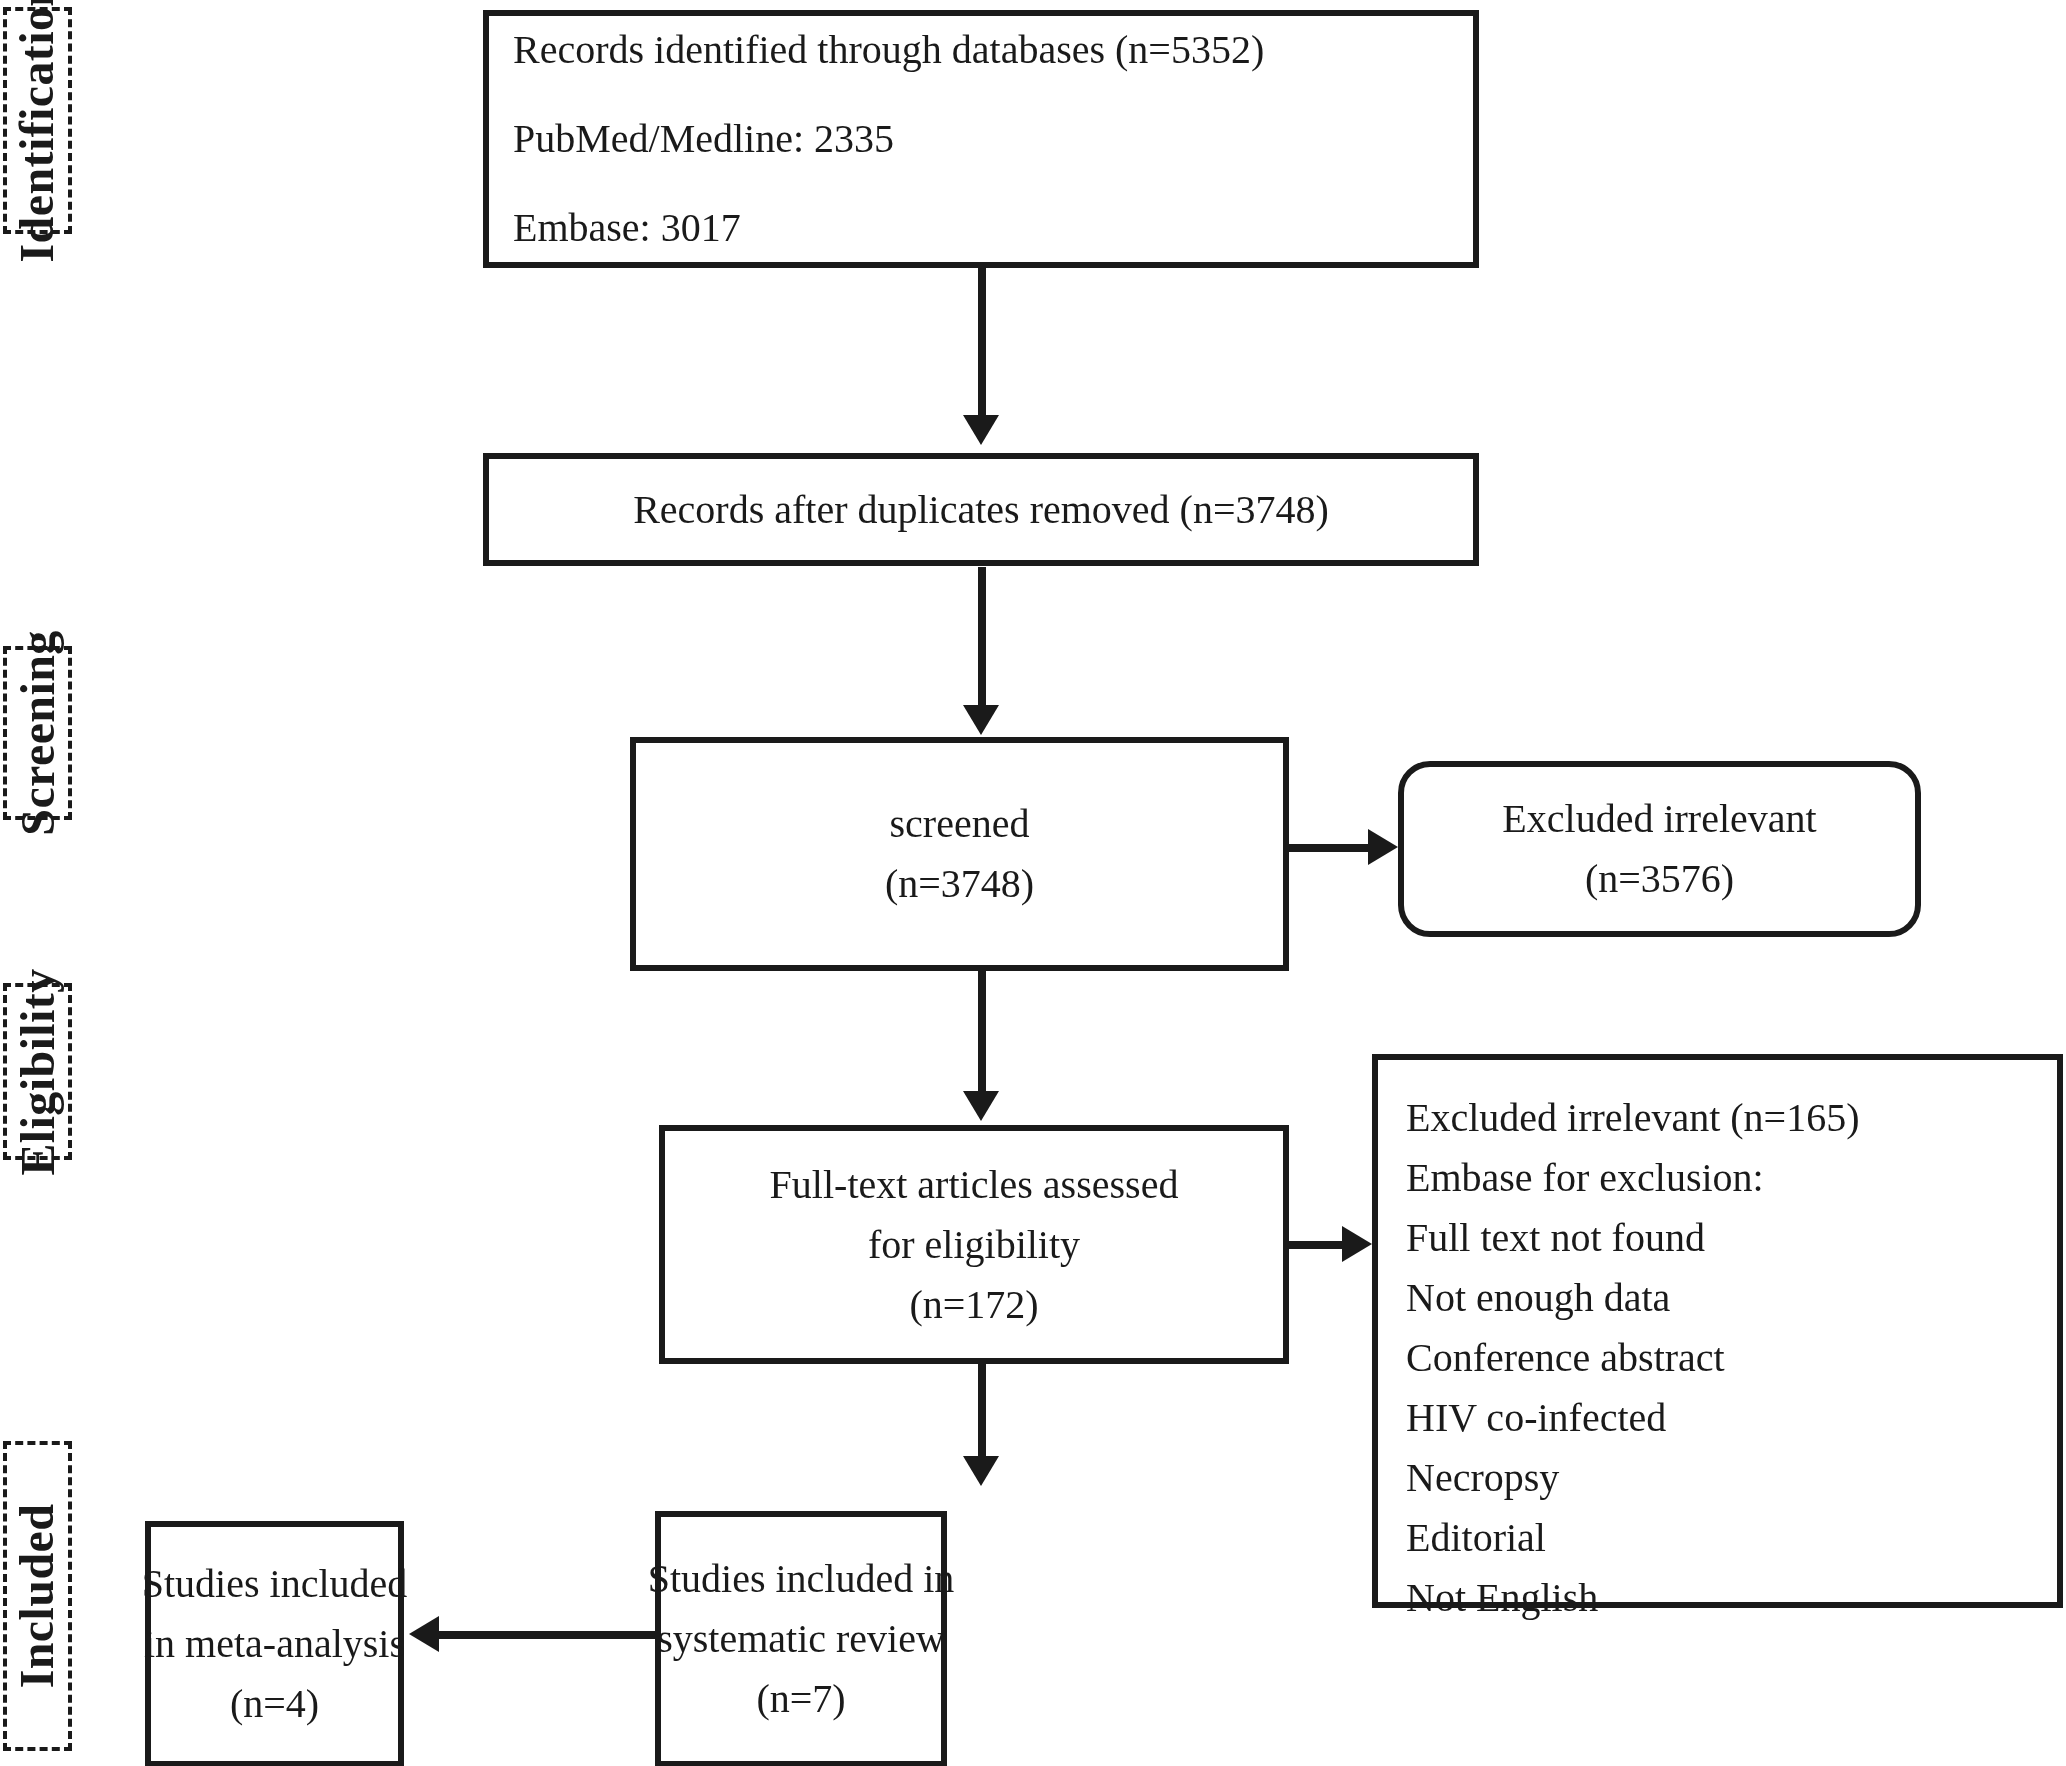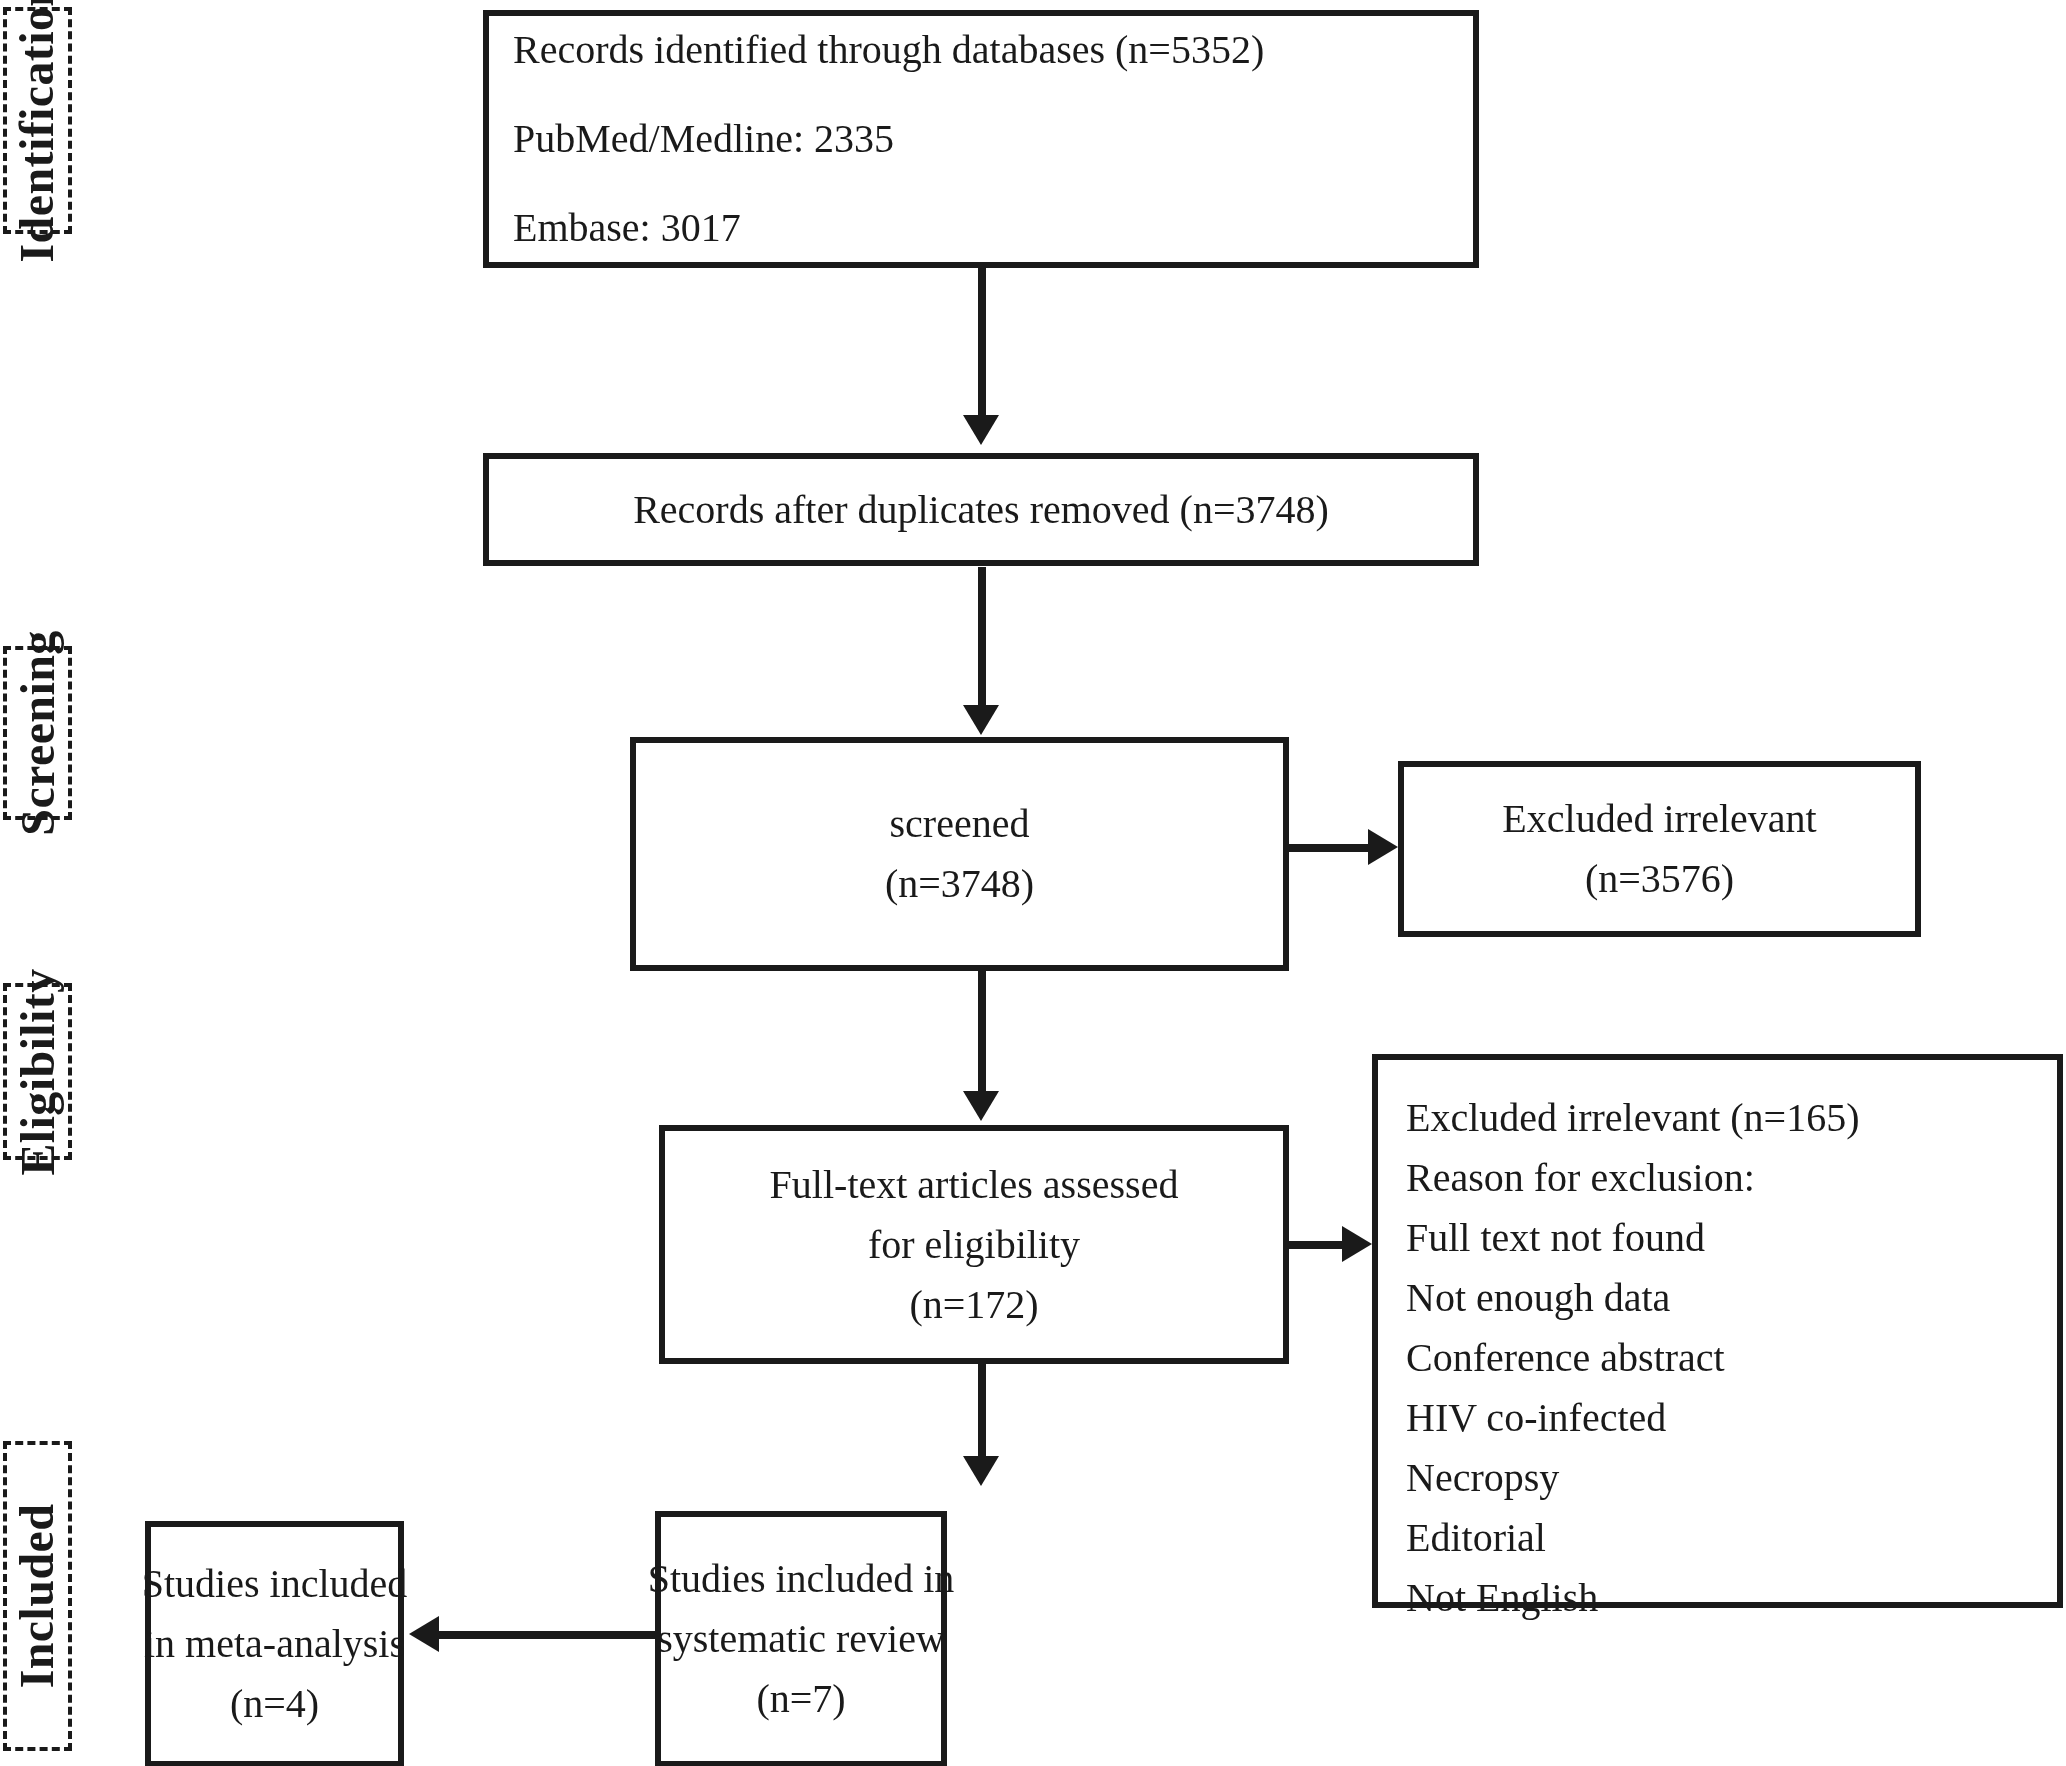--- a/index.html
+++ b/index.html
@@ -128,40 +128,40 @@
   <div class="arrow-down" style="left:963px; top:705px;"></div>
 
   <div class="box center tight" style="left:630px; top:737px; width:659px; height:234px;">
     <div class="line">screened</div>
     <div class="line">(n=3748)</div>
   </div>
 
   <div class="hline" style="left:1289px; top:844px; width:84px;"></div>
   <div class="arrow-right" style="left:1368px; top:829px;"></div>
 
-  <div class="box center tight" style="left:1398px; top:761px; width:523px; height:176px;">
+  <div class="box center tight" style="left:1398px; top:761px; width:523px; height:176px;border-radius:32px;">
     <div class="line">Excluded irrelevant</div>
     <div class="line">(n=3576)</div>
   </div>
 
   <div class="vline" style="left:978px; top:970px; height:122px;"></div>
   <div class="arrow-down" style="left:963px; top:1091px;"></div>
 
   <div class="box center tight" style="left:659px; top:1125px; width:630px; height:239px;">
     <div class="line">Full-text articles assessed</div>
     <div class="line">for eligibility</div>
     <div class="line">(n=172)</div>
   </div>
 
   <div class="hline" style="left:1289px; top:1241px; width:57px;"></div>
   <div class="arrow-right" style="left:1342px; top:1226px;"></div>
 
   <div class="box left tight" style="left:1372px; top:1054px; width:691px; height:554px; justify-content:space-between; padding-top:28px;">
     <div class="line">Excluded irrelevant (n=165)</div>
-    <div class="line">Reason for exclusion:</div>
+    <div class="line">Embase for exclusion:</div>
     <div class="line">Full text not found</div>
     <div class="line">Not enough data</div>
     <div class="line">Conference abstract</div>
     <div class="line">HIV co-infected</div>
     <div class="line">Necropsy</div>
     <div class="line">Editorial</div>
     <div class="line">Not English</div>
   </div>
 
   <div class="vline" style="left:978px; top:1364px; height:93px;"></div>

